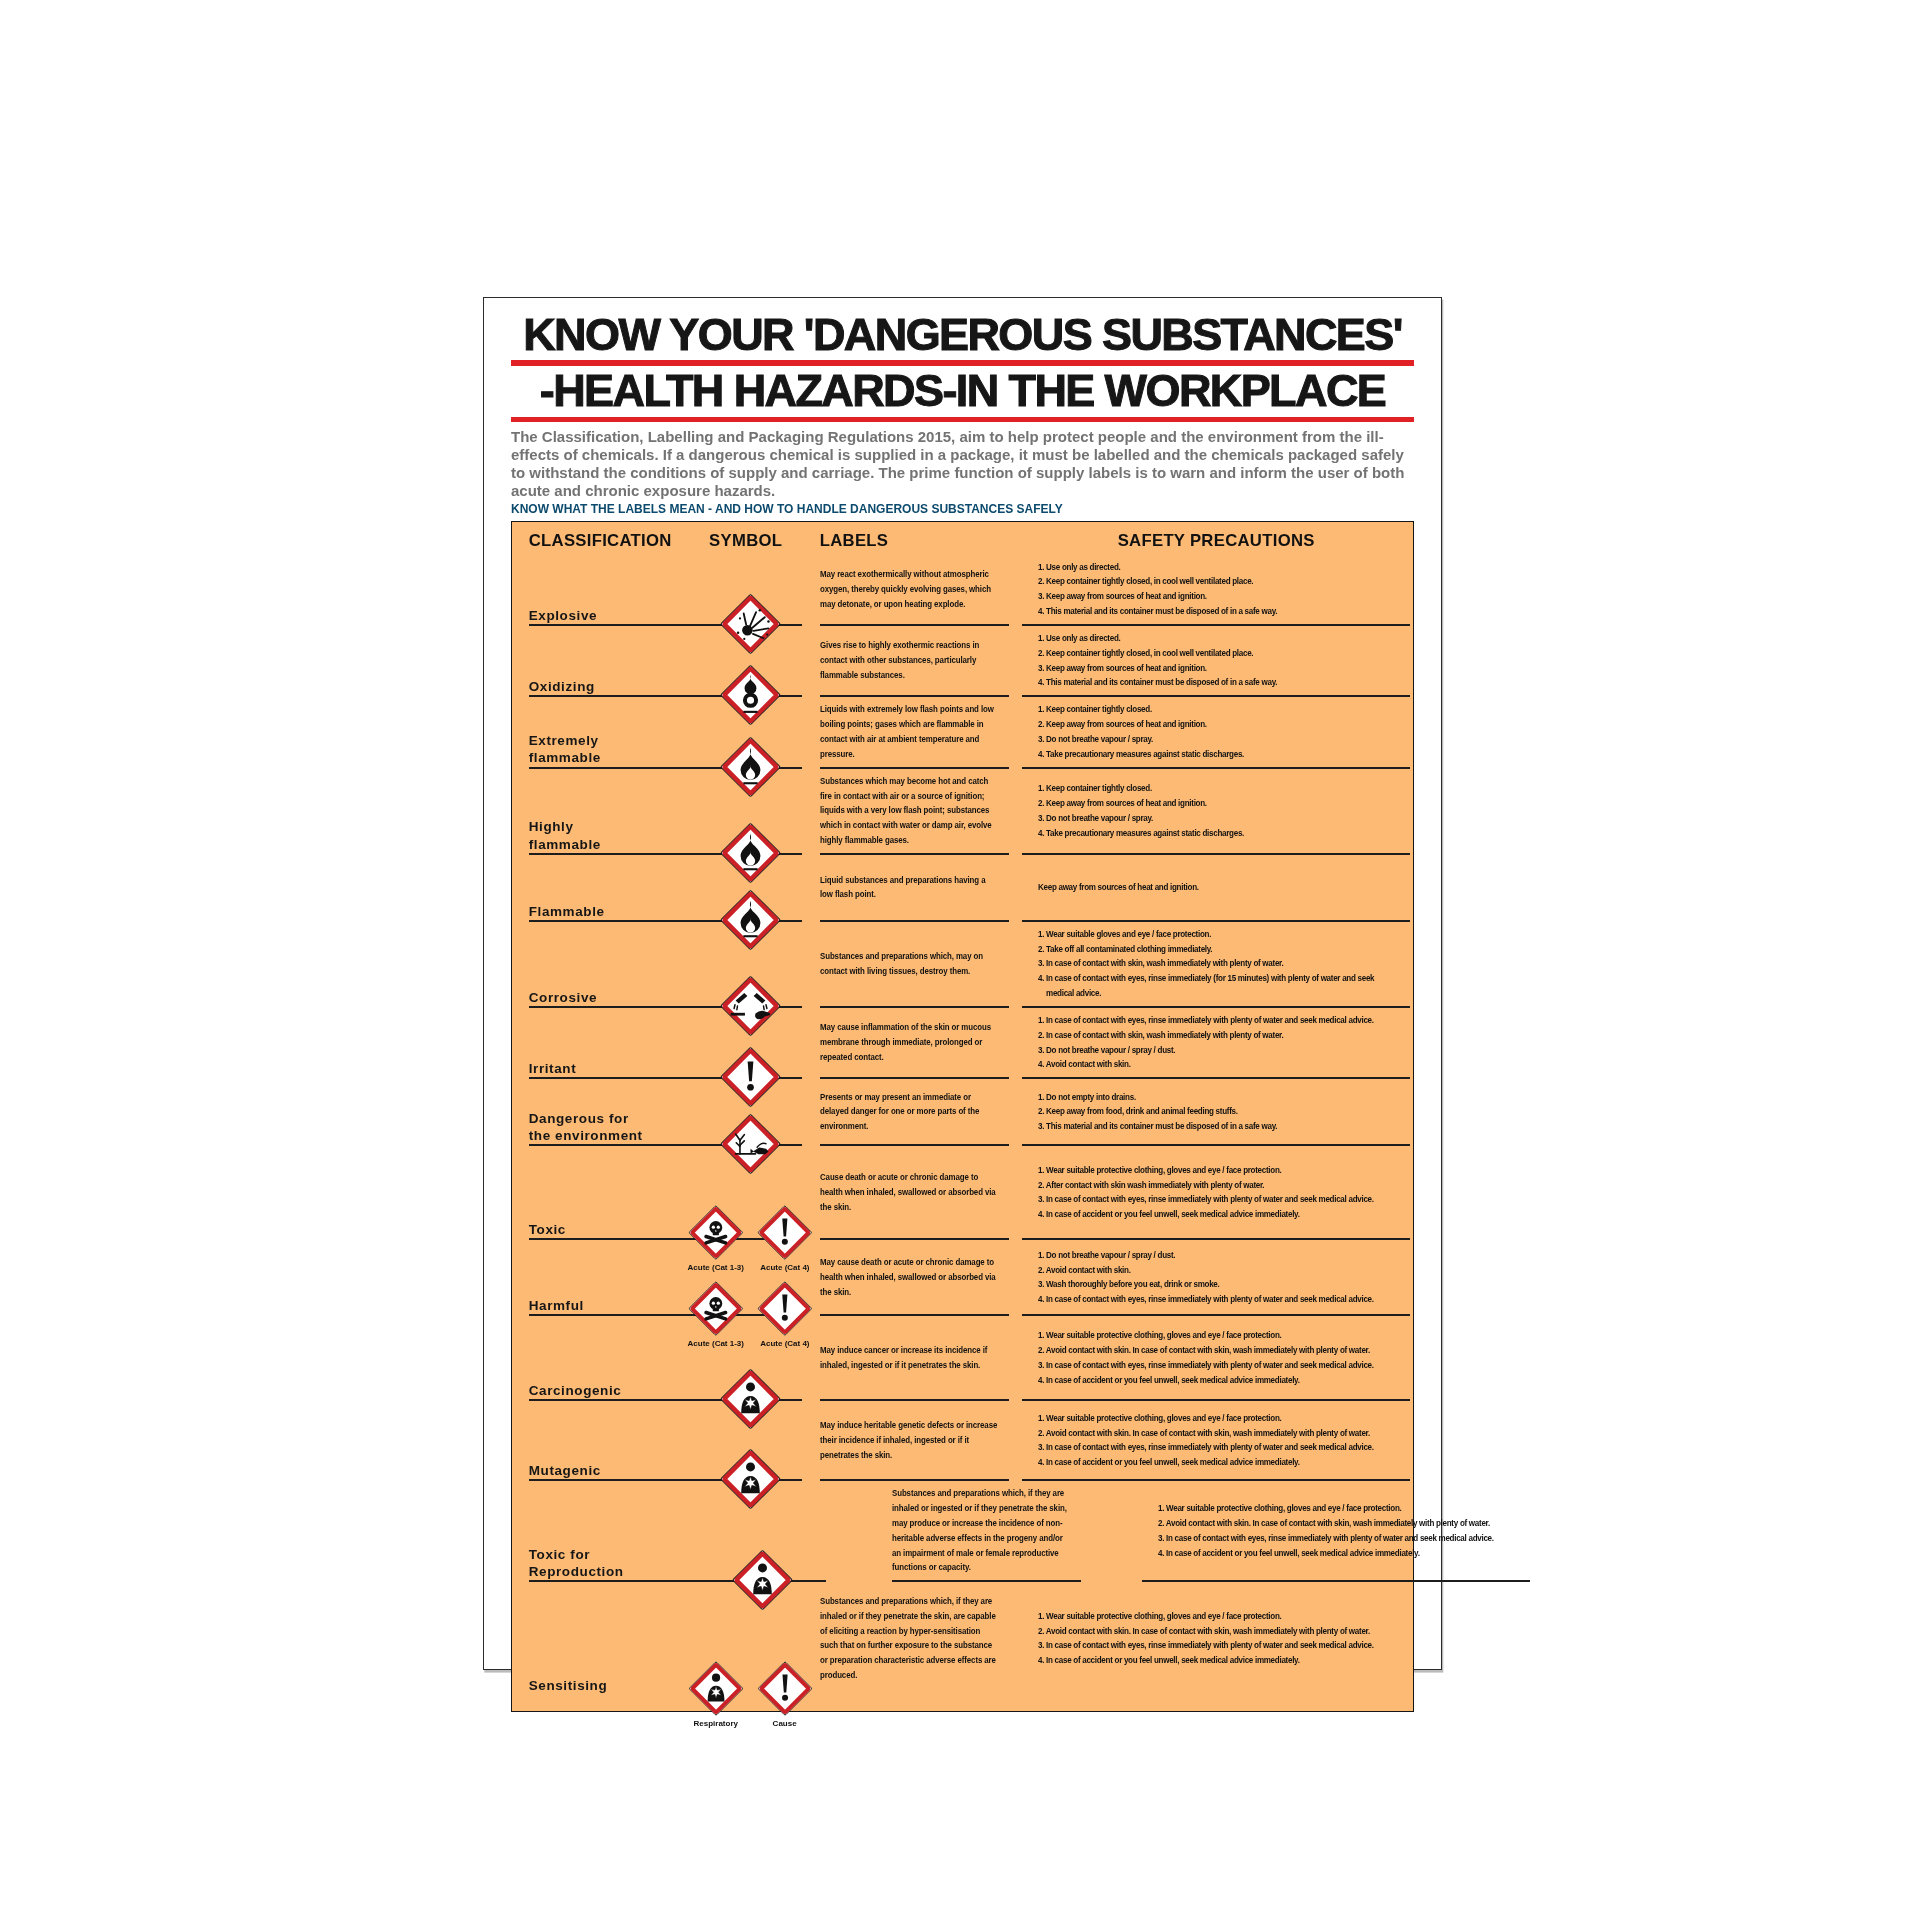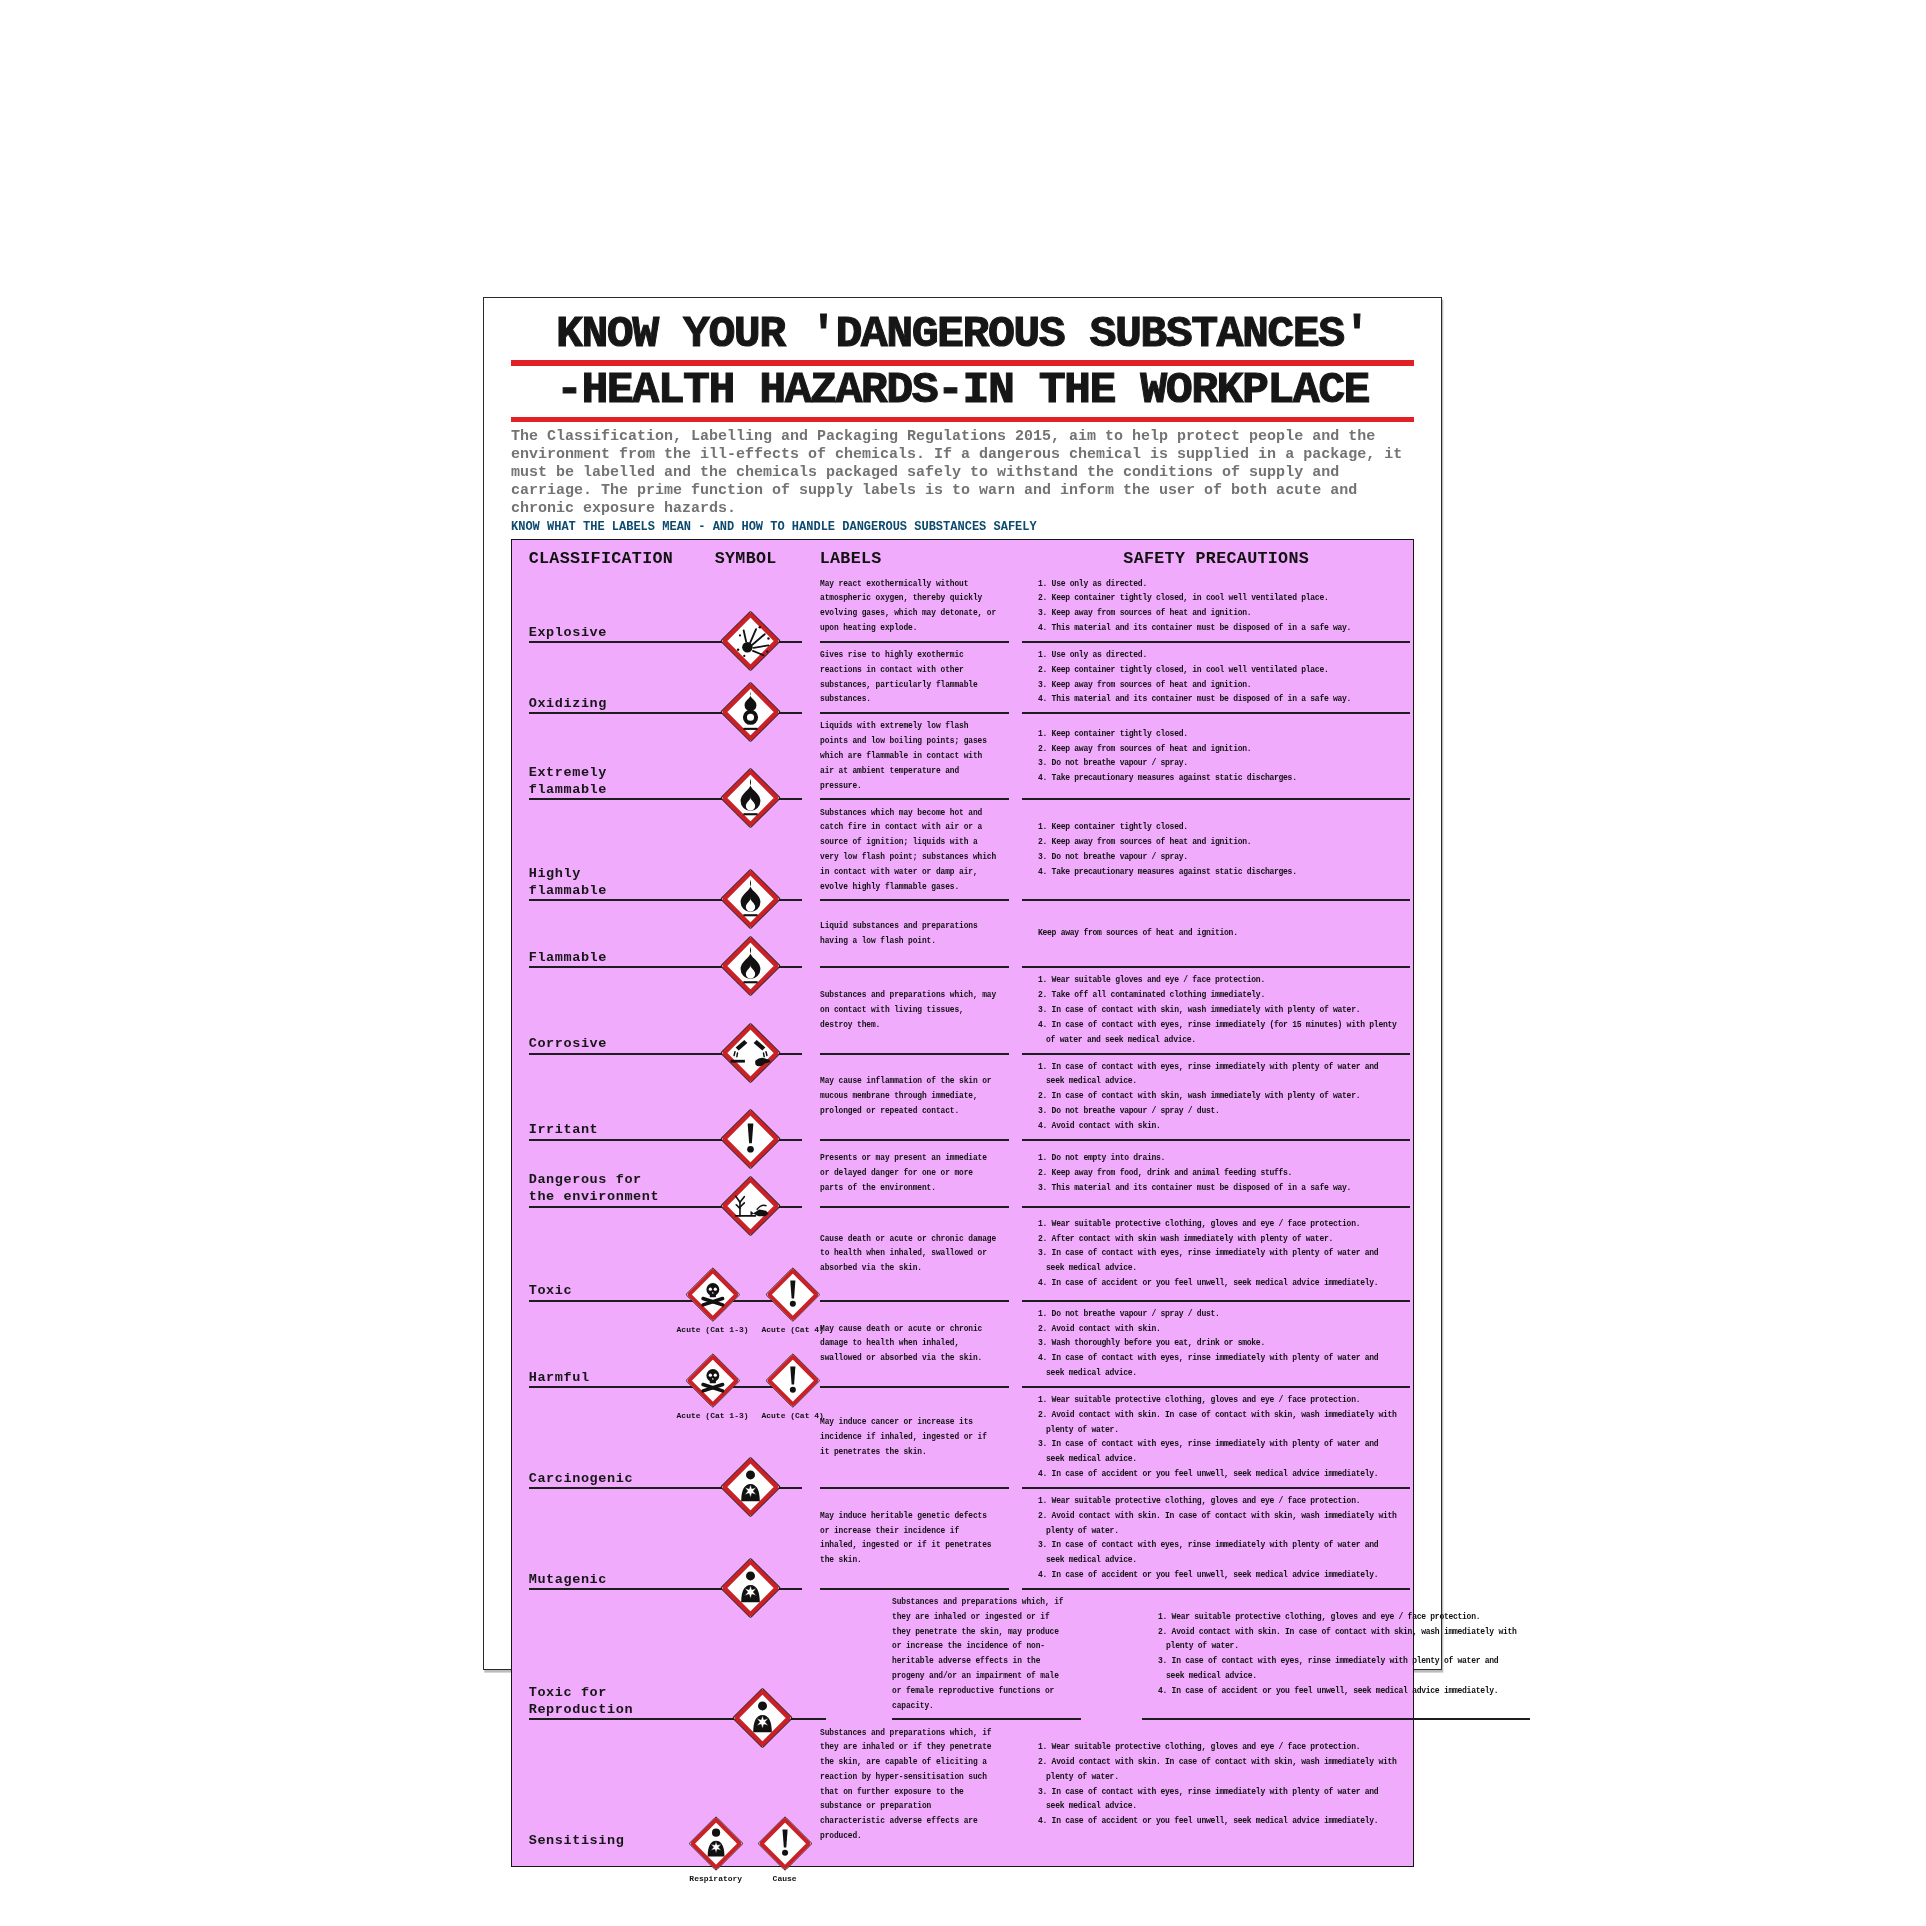--- a/index.html
+++ b/index.html
@@ -1,29 +1,29 @@
 <!DOCTYPE html>
 <html style="font-size:10.3px"><head>
 <meta charset="utf-8">
 <style>
   html,body{margin:0;padding:0;background:#ffffff;}
   .canvas{position:relative;width:1926px;height:1926px;background:#ffffff;overflow:hidden;
-          font-family:Liberation Mono, monospace;color:#111;}
+          font-family:Liberation Sans, sans-serif;color:#111;}
   .poster{position:absolute;left:483px;top:297px;width:959px;height:1373px;
           background:#fff;border:1.3px solid #2b2b2b;box-sizing:border-box;
           padding:15.4px 27px 0 27px;box-shadow:1.3px 2.6px 0 rgba(60,60,60,.35);}
   
   .title-line{font-size:45px;font-weight:700;letter-spacing:-1.6px;line-height:.96;
               text-align:center;color:#161616;-webkit-text-stroke:1px #161616;white-space:nowrap;}
   .red-rule{height:5.8px;margin:3.9px 0 3.2px 0;}
   
   .intro{margin:5.8px 0 0 0;font-size:15px;font-weight:700;line-height:18px;color:#737373;}
   .subhead{margin:1.3px 0 0 0;font-size:12px;font-weight:700;line-height:16.7px;color:#0c4a6e;}
   
-  .table{margin-top:3.2px;border:1.9px solid #151515;background:#f0abfc;padding-bottom:16.7px;}
+  .table{margin-top:3.2px;border:1.9px solid #151515;background:#fdba74;padding-bottom:16.7px;}
   .grid{display:grid;grid-template-columns:161px 112px 18px 189px 13.5px 388px;padding-left:16.7px;}
   .thead{padding-top:8.3px;padding-bottom:3.9px;font-size:16.7px;font-weight:700;letter-spacing:0.3px;}
   .h-sym{text-align:center;}
   .h-meaning{grid-column:4;}
   .h-safety{grid-column:6;text-align:center;}
   .row{position:relative;}
   .cell-left{grid-column:1/3;display:flex;align-items:flex-end;}
   .gapA{grid-column:3;}
   .cell-m{grid-column:4;display:flex;align-items:center;padding:5.1px 0;}
   .gapB{grid-column:5;}

